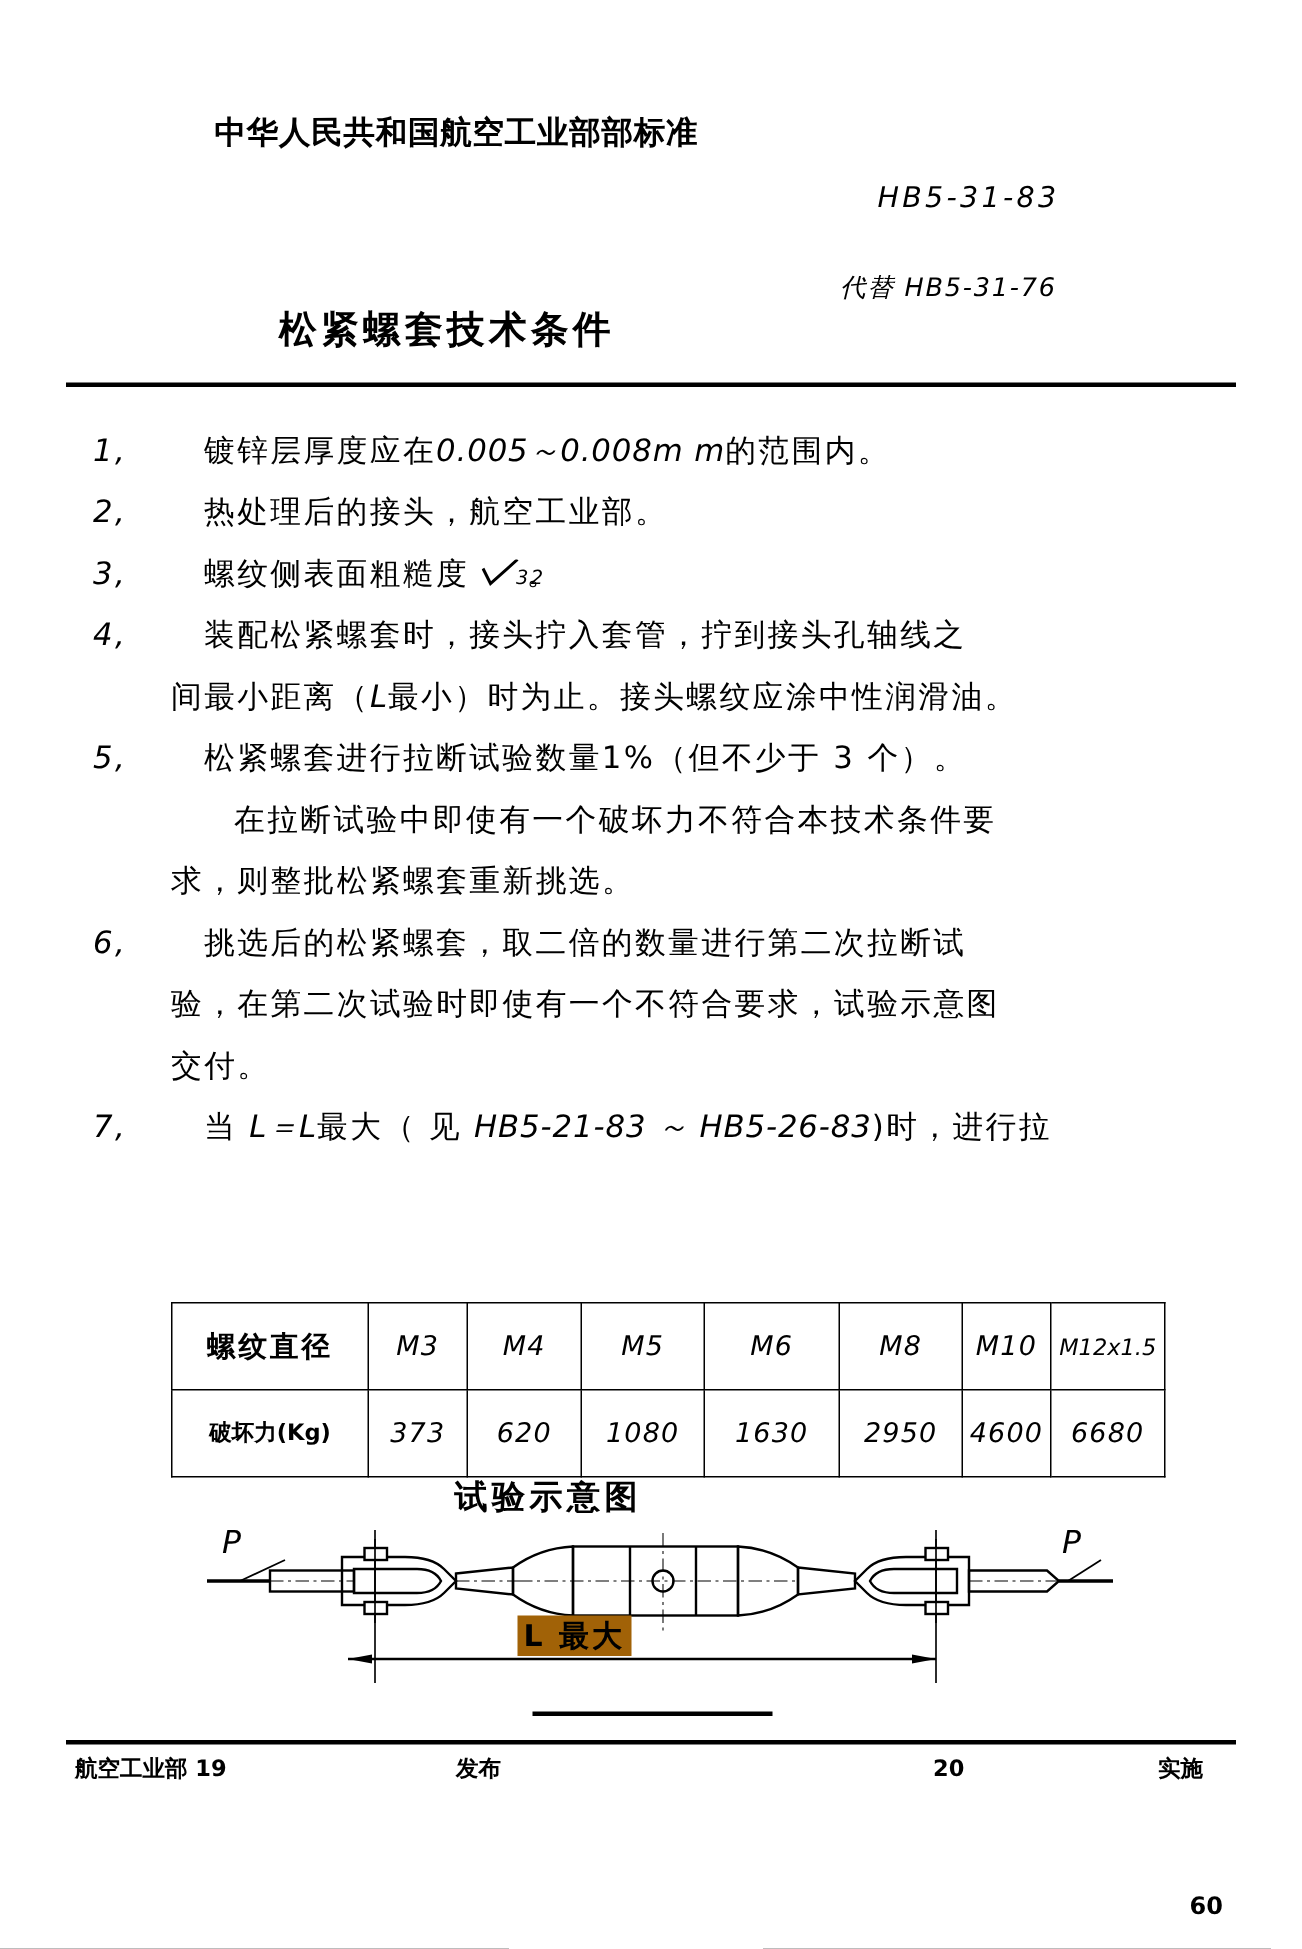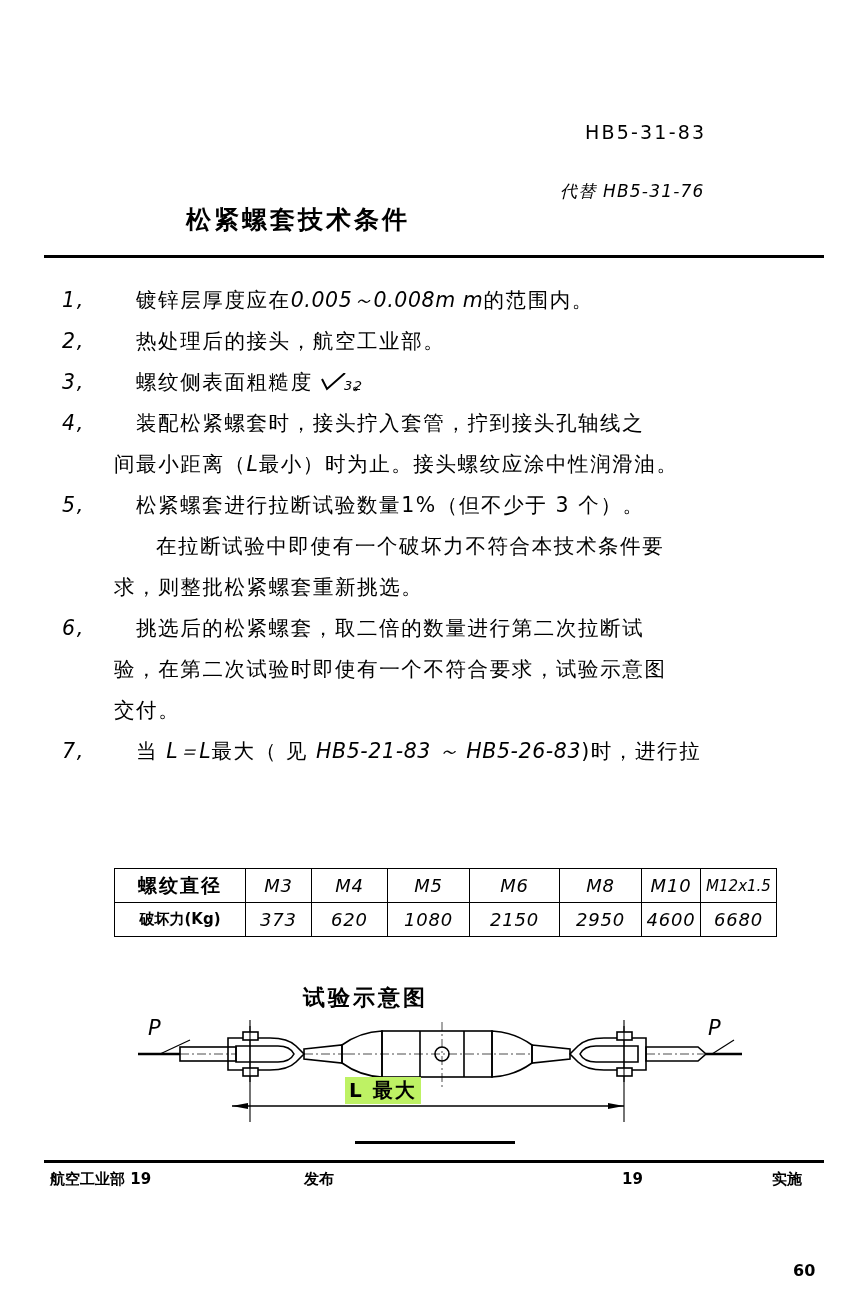--- a/index.html
+++ b/index.html
@@ -27,20 +27,21 @@
     font-weight: bold;
     letter-spacing: 0.5px;
     white-space: nowrap;
   }
   .std-code {
     position: absolute;
     left: 585px;
     top: 121px;
     font-size: 19px;
     letter-spacing: 2.2px;
+    font-style: italic;
     white-space: nowrap;
   }
   .replaces {
     position: absolute;
     left: 560px;
     top: 180px;
     font-size: 17px;
     letter-spacing: 1.2px;
     font-style: italic;
     white-space: nowrap;
@@ -128,21 +129,21 @@
     width: 100%;
     table-layout: fixed;
   }
   table.data td {
     border: 1.6px solid #000;
     height: 33px;
     text-align: center;
     font-size: 18px;
     font-style: italic;
     letter-spacing: 0.8px;
-    padding: 0 2px;
+    padding: 12px 2px;
   }
   table.data td.rowhead {
     font-style: normal;
     font-size: 19px;
     font-weight: 600;
     letter-spacing: 2px;
   }
   table.data td.small { font-size: 15px; letter-spacing: 0px; }
 
   
@@ -176,21 +177,21 @@
     font-size: 21px;
     font-style: italic;
   }
   .dim-label {
     position: absolute;
     left: 345px;
     top: 1077px;
     font-size: 20px;
     font-weight: bold;
     letter-spacing: 2px;
-    background: #bef264;
+    background: #a16207;
     padding: 0 4px;
     white-space: nowrap;
   }
   .rule-short {
     position: absolute;
     left: 355px;
     top: 1141px;
     width: 160px;
     height: 2.5px;
     background: #000;
@@ -228,20 +229,21 @@
     top: 1261px;
     font-size: 16px;
     font-weight: bold;
   }
 </style>
 </head>
 <body>
 
 <div class="page">
 
+  <div class="ministry-line">中华人民共和国航空工业部部标准</div>
   <div class="std-code">HB5-31-83</div>
   <div class="replaces">代替 HB5-31-76</div>
   <div class="doc-title">松紧螺套技术条件</div>
   <div class="rule-top"></div>
 
   <div class="body">
 
     <div class="clause">
       <div class="clause-num">1,</div>
       <div class="clause-text">
@@ -320,21 +322,21 @@
           <td>M6</td>
           <td>M8</td>
           <td>M10</td>
           <td class="small">M12x1.5</td>
         </tr>
         <tr>
           <td class="rowhead small">破坏力(Kg)</td>
           <td>373</td>
           <td>620</td>
           <td>1080</td>
-          <td>2150</td>
+          <td>1630</td>
           <td>2950</td>
           <td>4600</td>
           <td>6680</td>
         </tr>
       </tbody>
     </table>
   </div>
 
   <div class="fig-title">试验示意图</div>
   <div class="p-label-left">P</div>
@@ -394,18 +396,18 @@
     </g>
   </svg>
 
   <div class="dim-label">L 最大</div>
   <div class="rule-short"></div>
 
   <div class="rule-footer"></div>
   <div class="footer">
     <span class="f-issuer">航空工业部 19</span>
     <span class="f-release">发布</span>
-    <span class="f-year2">19</span>
+    <span class="f-year2">20</span>
     <span class="f-implement">实施</span>
   </div>
   <div class="page-no">60</div>
 
 </div>
 
 </body></html>

